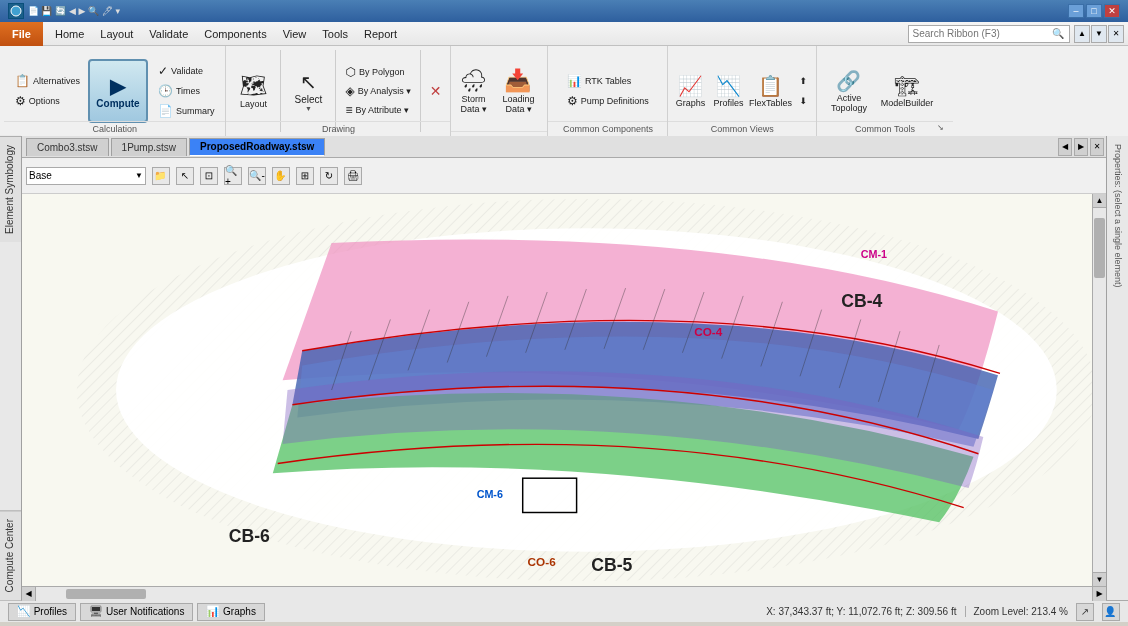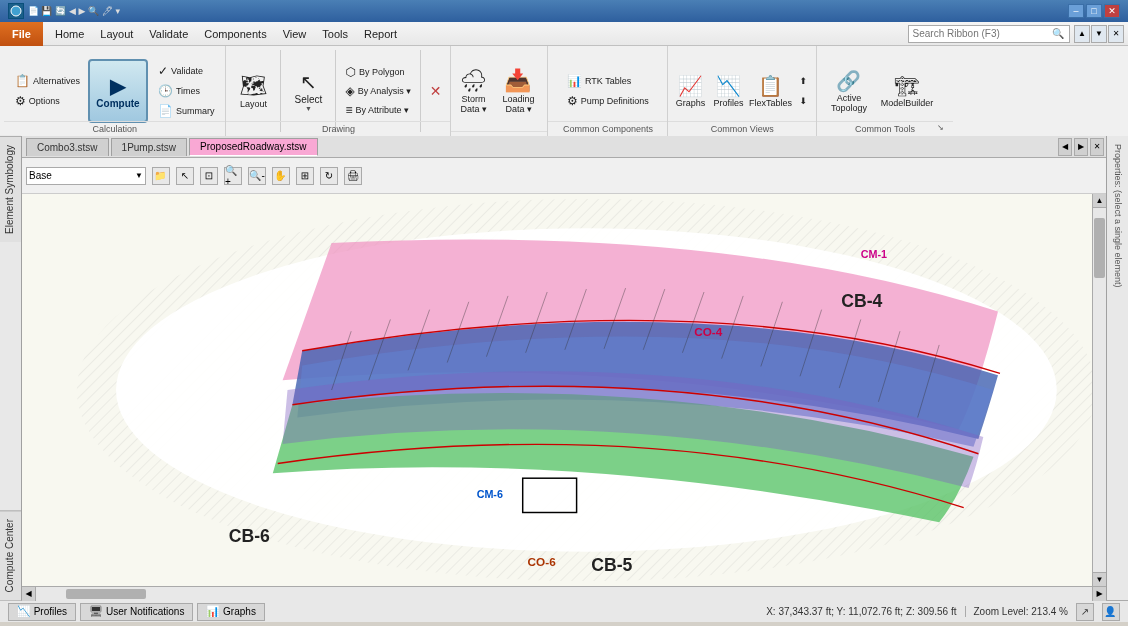--- a/index.html
+++ b/index.html
@@ -217,24 +217,24 @@
       border: 1px solid #a0a0a0;
       border-bottom: none;
       cursor: pointer;
       margin-right: 2px;
       color: #333;
       height: 18px;
       display: flex;
       align-items: center;
     }
     .doc-tab.active {
-      background: #f9a8d4;
+      background: #3b82f6;
       border-bottom: 1px solid white;
       color: #000;
-      font-weight: normal;
+      font-weight: bold;
     }
     .doc-tabs-right { margin-left: auto; display: flex; gap: 2px; padding-right: 2px; }
     .doc-tab-arrow { width: 14px; height: 18px; background: #d0d0d0; border: 1px solid #aaa; display: flex; align-items: center; justify-content: center; font-size: 8px; cursor: pointer; }
 
     
     .canvas-toolbar {
       height: 36px;
       background: #f0f0f0;
       border-bottom: 1px solid #ccc;
       display: flex;

